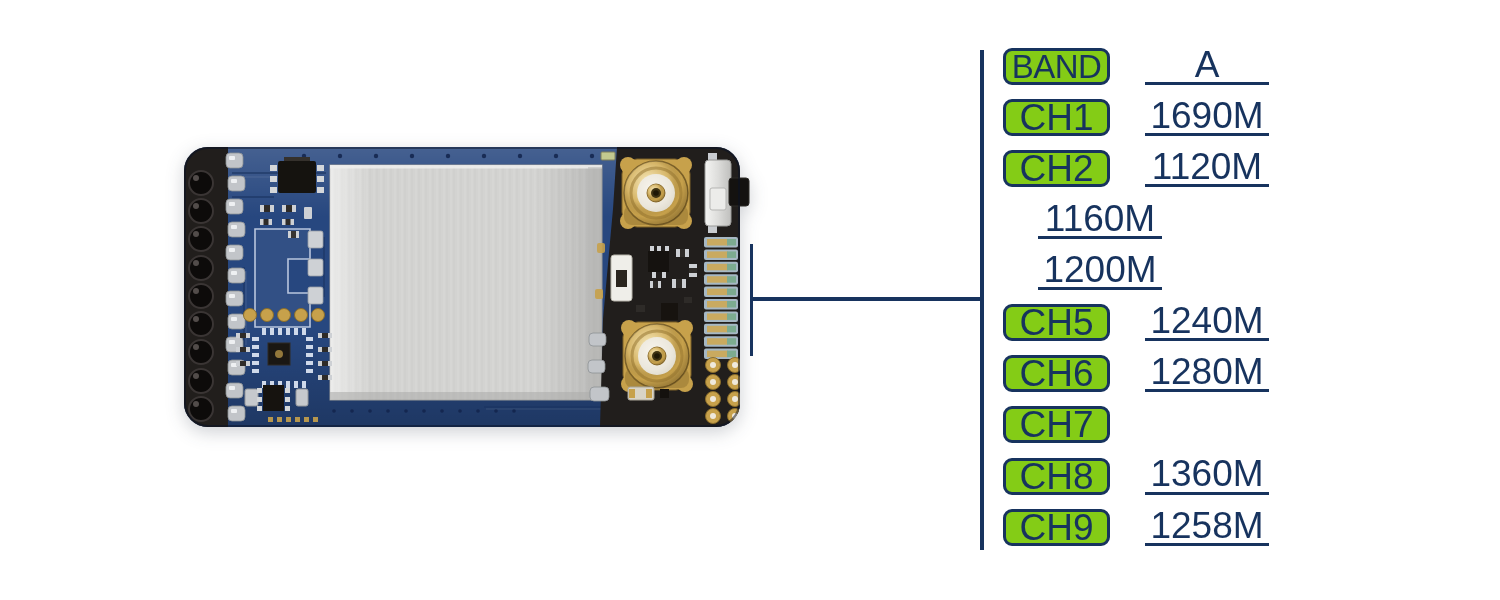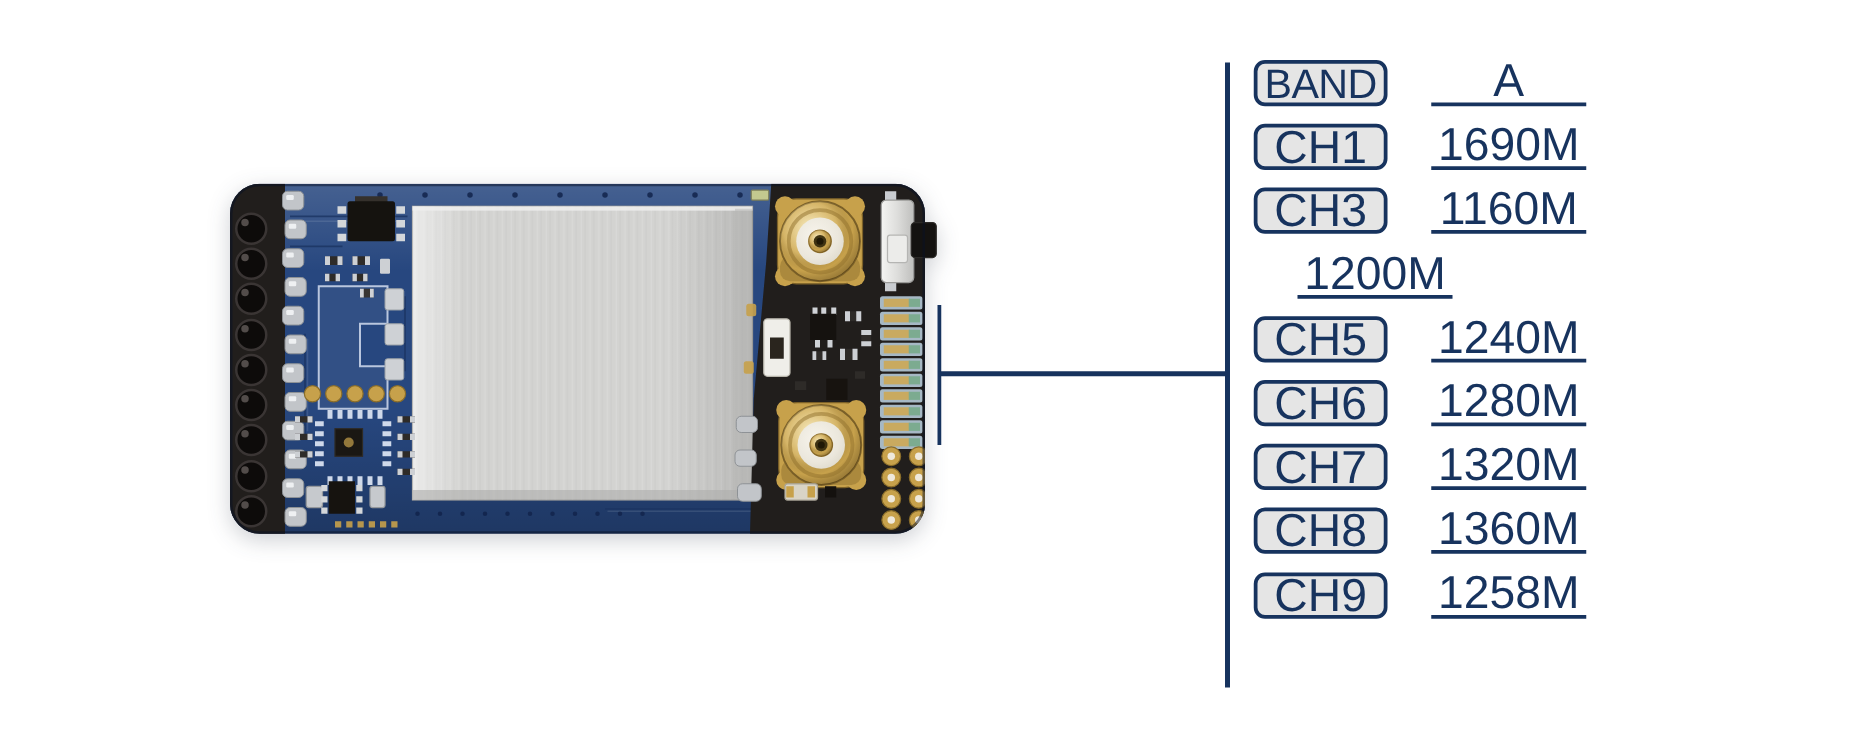--- a/index.html
+++ b/index.html
@@ -11,21 +11,21 @@
          font-family:"Liberation Sans", sans-serif;overflow:hidden;}
   .board-svg{position:absolute;left:184px;top:147px;width:575px;height:281px;
              filter:drop-shadow(0 5px 9px rgba(30,40,60,.22));}
   .line{position:absolute;background:var(--annotation);}
   .callout-bracket{left:750px;top:244px;width:3px;height:112px;}
   .callout-horizontal{left:751px;top:297px;width:229px;height:4px;}
   .table-rule{left:980px;top:50px;width:4px;height:500px;}
   .freq-table{position:absolute;left:1003px;top:48px;display:flex;flex-direction:column;gap:14.2px;}
   .t-row{display:flex;align-items:flex-end;height:37px;}
   .chip{box-sizing:border-box;width:107px;height:37px;border:3px solid var(--annotation);
-        border-radius:9px;background:#e5e5e5;color:var(--annotation);font-size:37px;
+        border-radius:9px;background:#84cc16;color:var(--annotation);font-size:37px;
         display:flex;align-items:center;justify-content:center;line-height:1;}
   .chip.band{font-size:33px;letter-spacing:-0.5px;}
   .val{box-sizing:border-box;width:124px;margin-left:35px;height:34px;
        border-bottom:3px solid var(--annotation);color:var(--annotation);font-size:37px;
        display:flex;align-items:flex-end;justify-content:center;line-height:0.92;}
 </style>
 </head>
 <body>
 
 <div class="stage">
@@ -488,37 +488,39 @@
   <div class="freq-table">
     <div class="t-row">
       <div class="chip band">BAND</div>
       <div class="val">A</div>
     </div>
     <div class="t-row">
       <div class="chip">CH1</div>
       <div class="val">1690M</div>
     </div>
     <div class="t-row">
-      <div class="chip">CH3</div>
+      <div class="chip">CH2</div>
+      <div class="val">1120M</div>
+    </div>
+    <div class="t-row">
       <div class="val">1160M</div>
     </div>
     <div class="t-row">
       <div class="val">1200M</div>
     </div>
     <div class="t-row">
       <div class="chip">CH5</div>
       <div class="val">1240M</div>
     </div>
     <div class="t-row">
       <div class="chip">CH6</div>
       <div class="val">1280M</div>
     </div>
     <div class="t-row">
       <div class="chip">CH7</div>
-      <div class="val">1320M</div>
     </div>
     <div class="t-row">
       <div class="chip">CH8</div>
       <div class="val">1360M</div>
     </div>
     <div class="t-row">
       <div class="chip">CH9</div>
       <div class="val">1258M</div>
     </div>
   </div>

